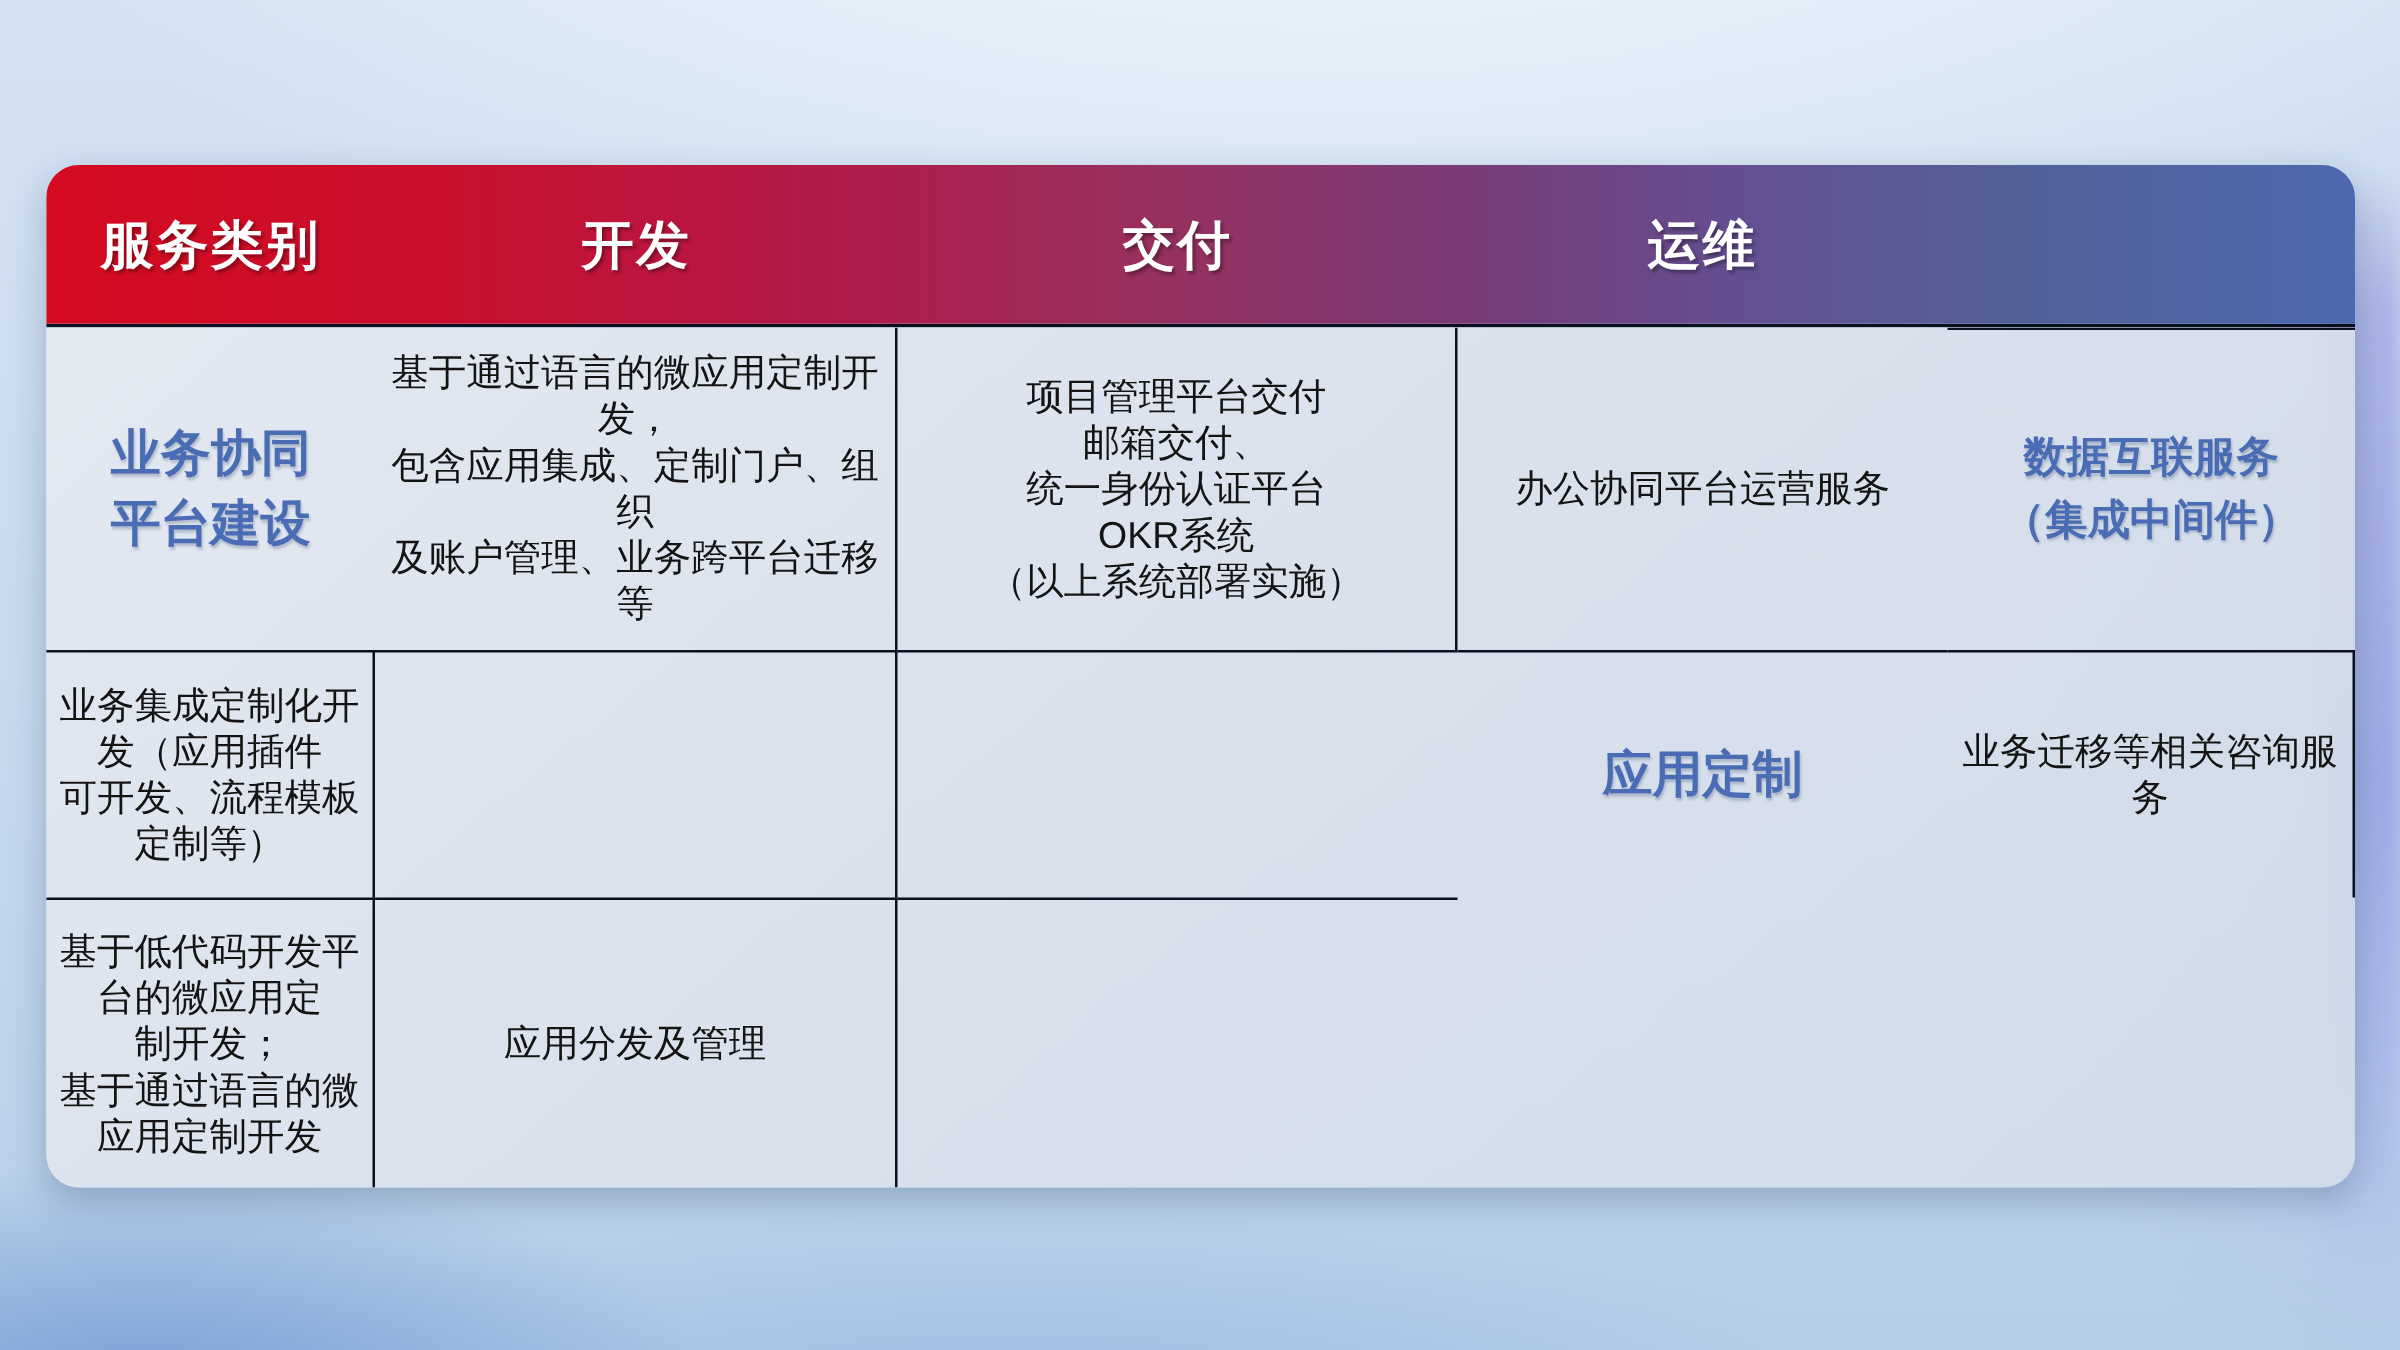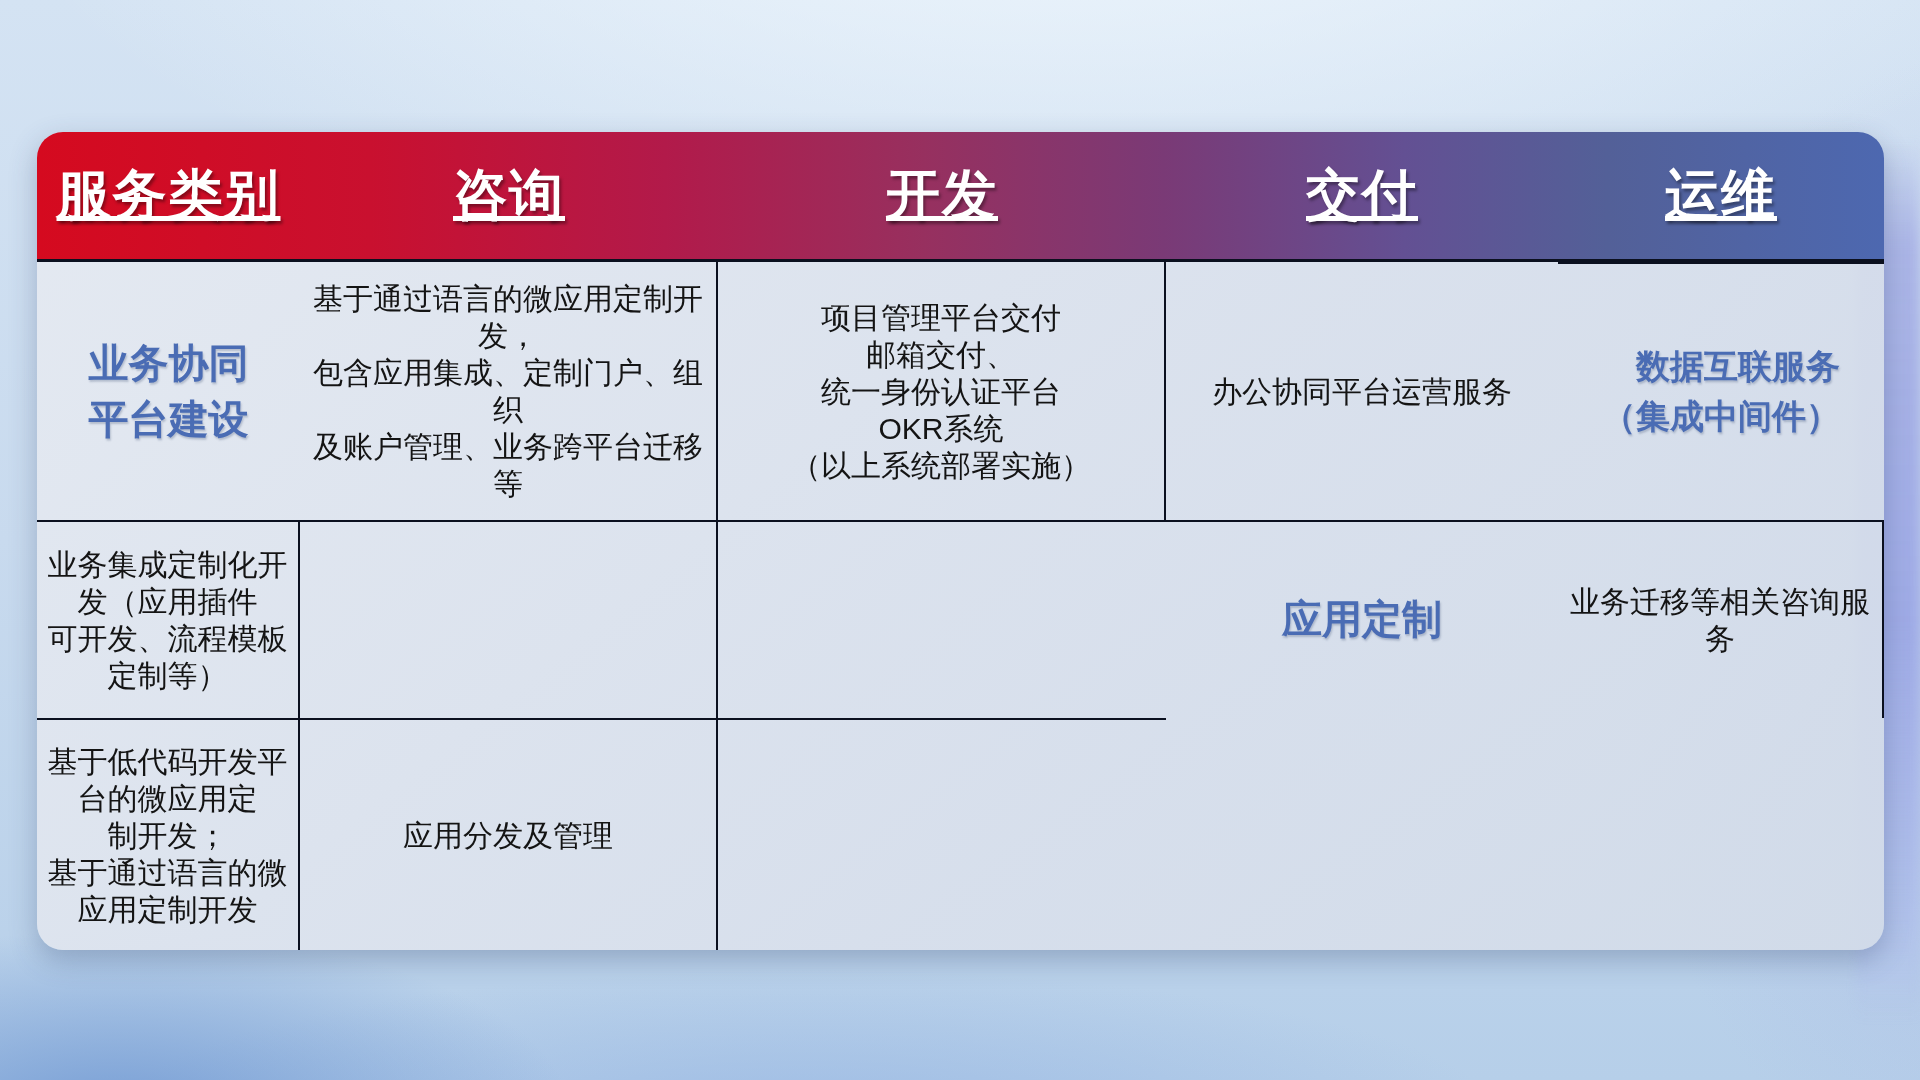--- a/index.html
+++ b/index.html
@@ -35,23 +35,22 @@
     grid-template-columns:263px 418px 448px 392px 326px;
     height:127px;
     border-radius:26px 26px 0 0;
     background:linear-gradient(90deg,
       #d50a1f 0%, #c9102f 18%, #b21a4a 34%, #97305f 48%,
       #7a3a76 61%, #635093 74%, #536098 85%, #4d68b0 100%);
     border-bottom:3px solid #0b101f;
   }
   .hcell {
     display:flex; align-items:center; justify-content:center;
-    color:#ffffff; font-size:54px; font-weight:700; letter-spacing:2px;
+    color:#ffffff; font-size:42px; font-weight:700; letter-spacing:2px;
     text-shadow:2px 3px 3px rgba(0,0,0,0.35);
-    text-decoration:underline;
   }
   .tbody {
     display:grid;
     grid-template-columns:263px 418px 448px 392px 326px;
     grid-template-rows:258px 198px 232px;
     background:linear-gradient(135deg, rgba(228,233,241,0.96) 0%, rgba(217,224,236,0.93) 60%, rgba(211,220,233,0.92) 100%);
     border-radius:0 0 26px 26px;
     overflow:hidden;
   }
   .cell {
@@ -60,35 +59,33 @@
     text-align:center; white-space:pre-line;
     color:#141414; font-size:30px; line-height:37px;
     padding:10px 4px;
   }
   .cell.vline  { border-right:2px solid #0b101f; }
   .cell.hline  { border-top:2px solid #0b101f;font-family:Liberation Serif, serif; }
   .cell.cat {
     color:#4a6cb4; font-weight:700; font-size:40px; line-height:56px;
     padding:10px 6px;
     text-shadow:1px 2px 2px rgba(40,60,100,0.25);
-    text-align:right;
   }
   .cell.cat.small { font-size:34px; line-height:50px; }
 </style>
 </head>
 <body>
 
 <div class="stage">
   <div class="right-band"></div>
 
   <div class="svc-table">
 
     <div class="thead">
       <div class="hcell">服务类别</div>
-      <div class="hcell">咨询</div>
       <div class="hcell">开发</div>
       <div class="hcell">交付</div>
       <div class="hcell">运维</div>
     </div>
 
     <div class="tbody">
 
       <div class="cell cat">业务协同
 平台建设</div>
       <div class="cell vline">基于通过语言的微应用定制开发，

